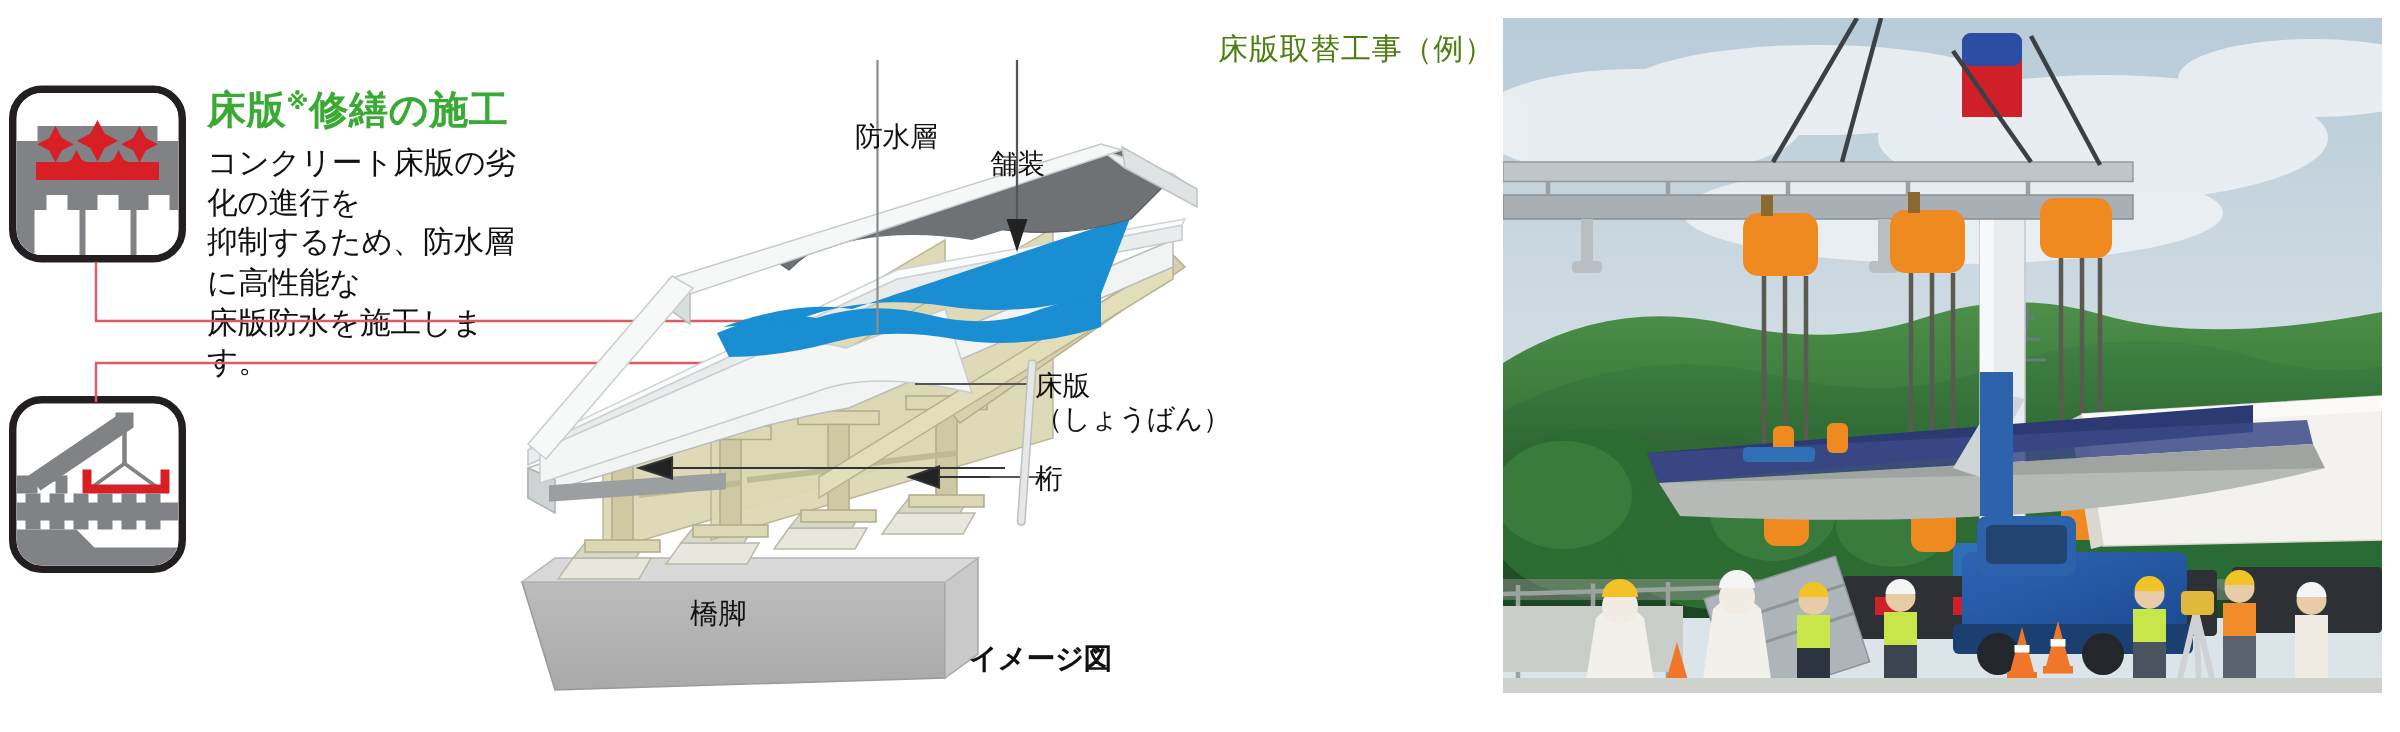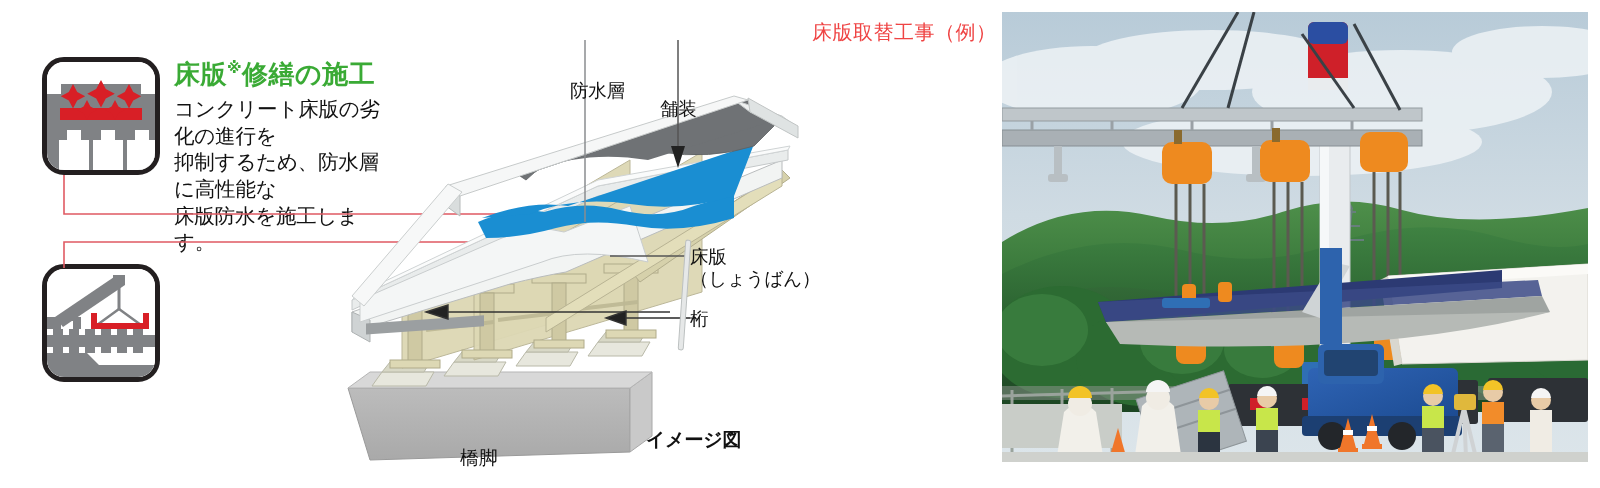--- a/index.html
+++ b/index.html
@@ -5,21 +5,21 @@
 <style>
   html,body{margin:0;padding:0;background:#ffffff;}
   body{
     width:1600px;height:488px;overflow:hidden;position:relative;
     font-family:"Liberation Sans","DejaVu Sans",sans-serif;
     color:#1a1a1a;
   }
   .root{position:absolute;inset:0;background:#fff;}
 
   
-  .left-col{position:absolute;left:0;top:0;width:360px;height:400px;margin-left:36px;}
+  .left-col{position:absolute;left:0;top:0;width:360px;height:400px;}
 
   .icon-box{
     position:absolute;width:118px;height:118px;border-radius:22px;
     background:#ffffff;border:5px solid #231f20;box-sizing:border-box;
     overflow:hidden;
   }
   .icon-box.one{left:6px;top:57px;}
   .icon-box.two{left:6px;top:264px;}
   .icon-inner{position:absolute;inset:0;}
 
@@ -47,26 +47,26 @@
   .diagram svg{display:block;}
 
   .dlabel{
     position:absolute;font-size:18.5px;line-height:1.18;color:#111;
     white-space:pre-line;font-weight:500;letter-spacing:-.2px;
   }
   .lb-bousui{left:570px;top:80px;}
   .lb-hosou{left:660px;top:98px;text-align:center;}
   .lb-shoban{left:690px;top:246px;}
   .lb-keta{left:690px;top:308px;}
-  .lb-kyakyaku{left:460px;top:399px;font-size:19px;margin-top:48px;}
+  .lb-kyakyaku{left:460px;top:399px;font-size:19px;}
   .lb-image{left:646px;top:429px;font-size:19px;font-weight:bold;}
 
   
   .photo-caption{
-    position:absolute;left:812px;top:19px;font-size:20px;color:#ef4444;
+    position:absolute;left:812px;top:19px;font-size:20px;color:#4d7c0f;
     white-space:nowrap;font-weight:500;letter-spacing:.5px;
   }
   .photo{
     position:absolute;left:1002px;top:12px;width:586px;height:450px;
     overflow:hidden;background:#9fb6c8;
   }
   .photo svg{display:block;}
 </style>
 </head>
 <body>

